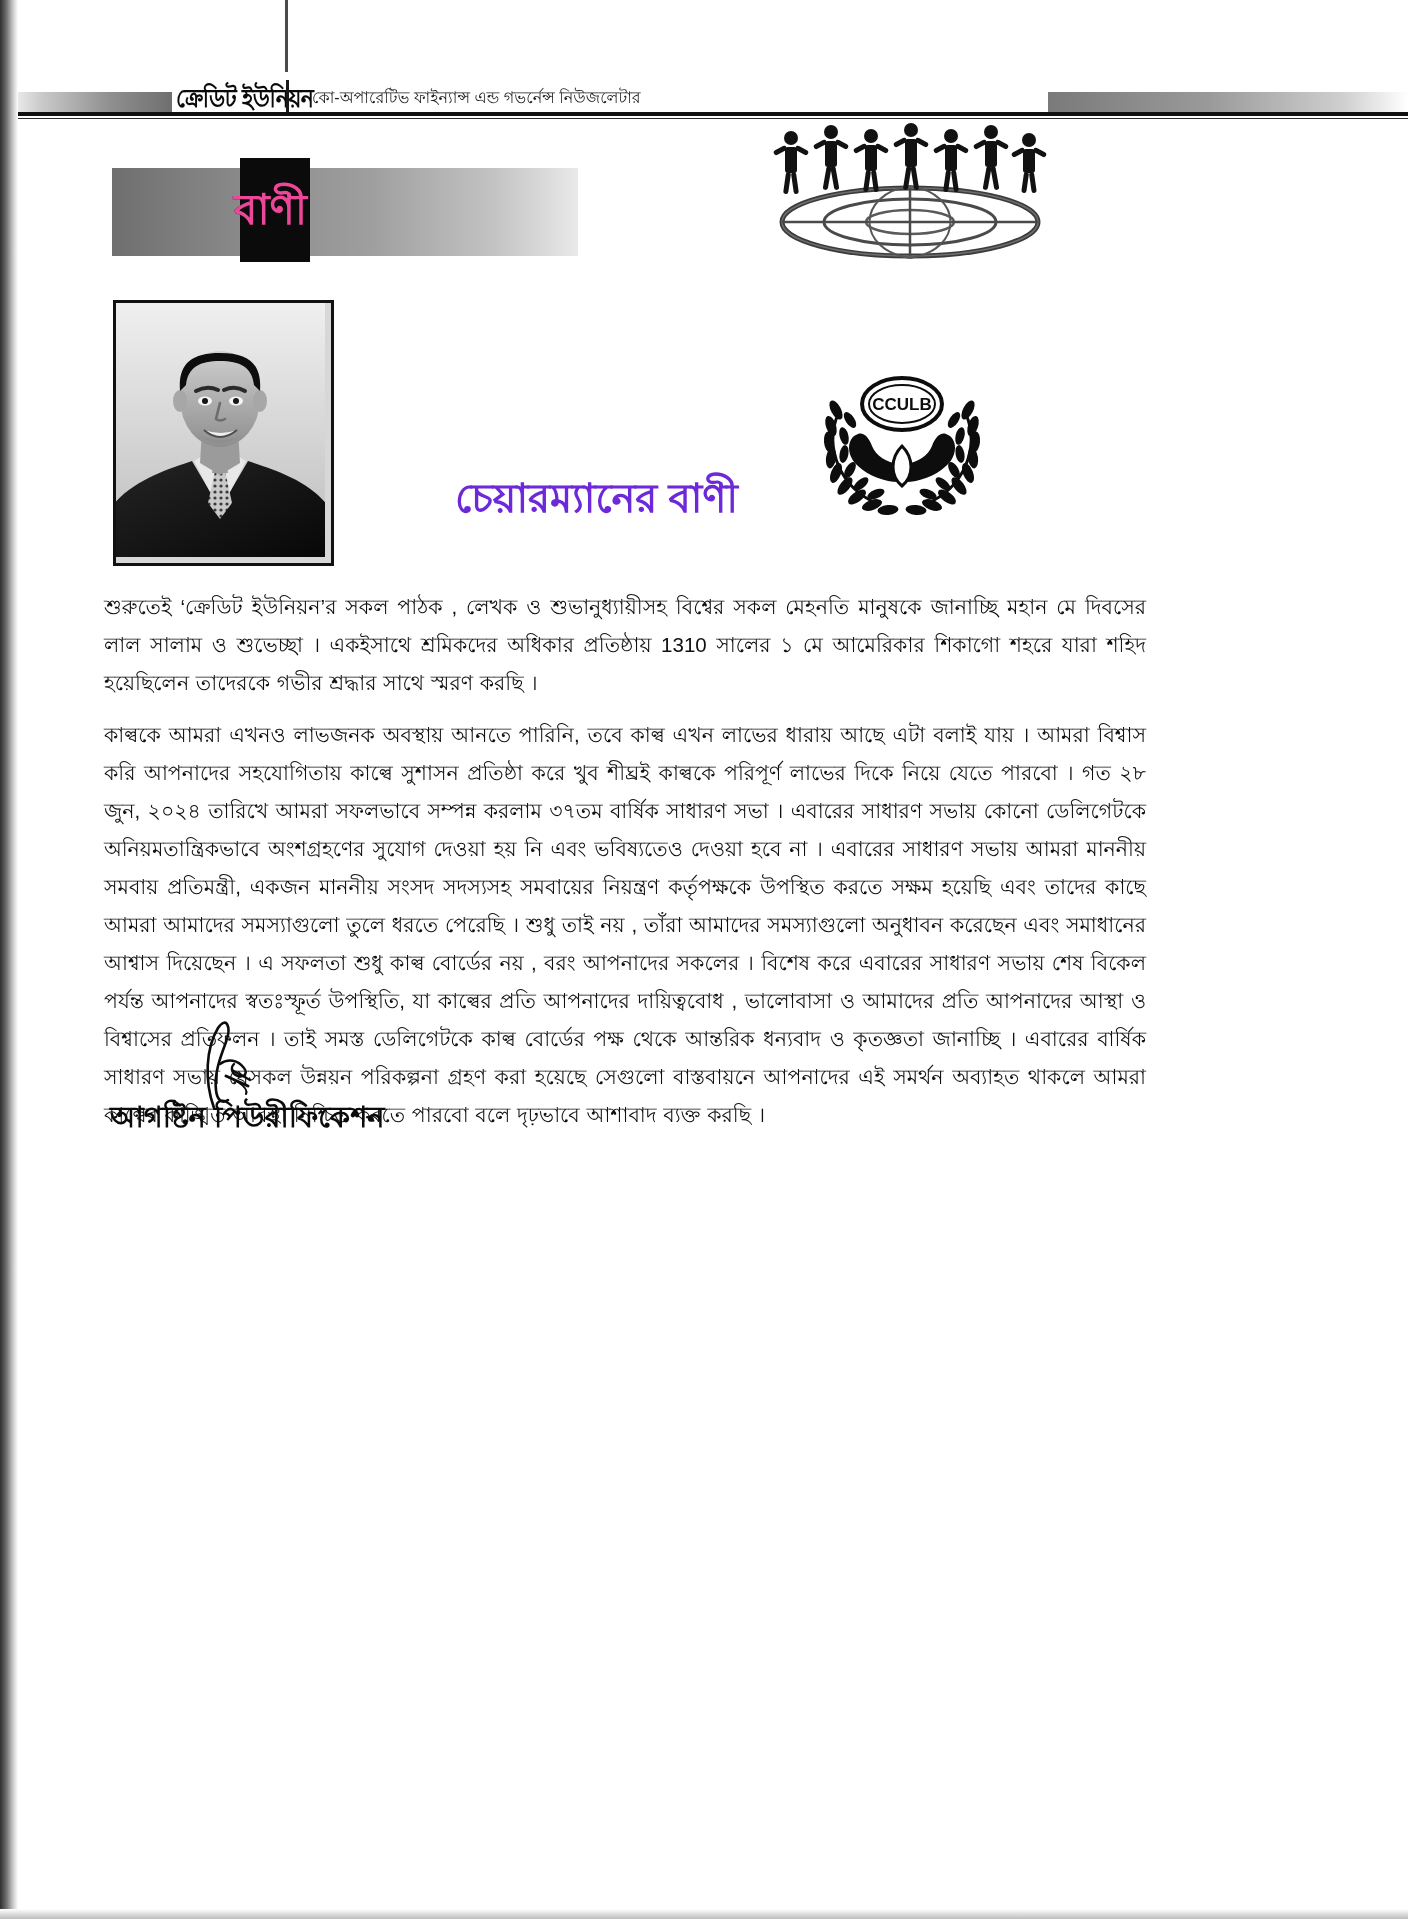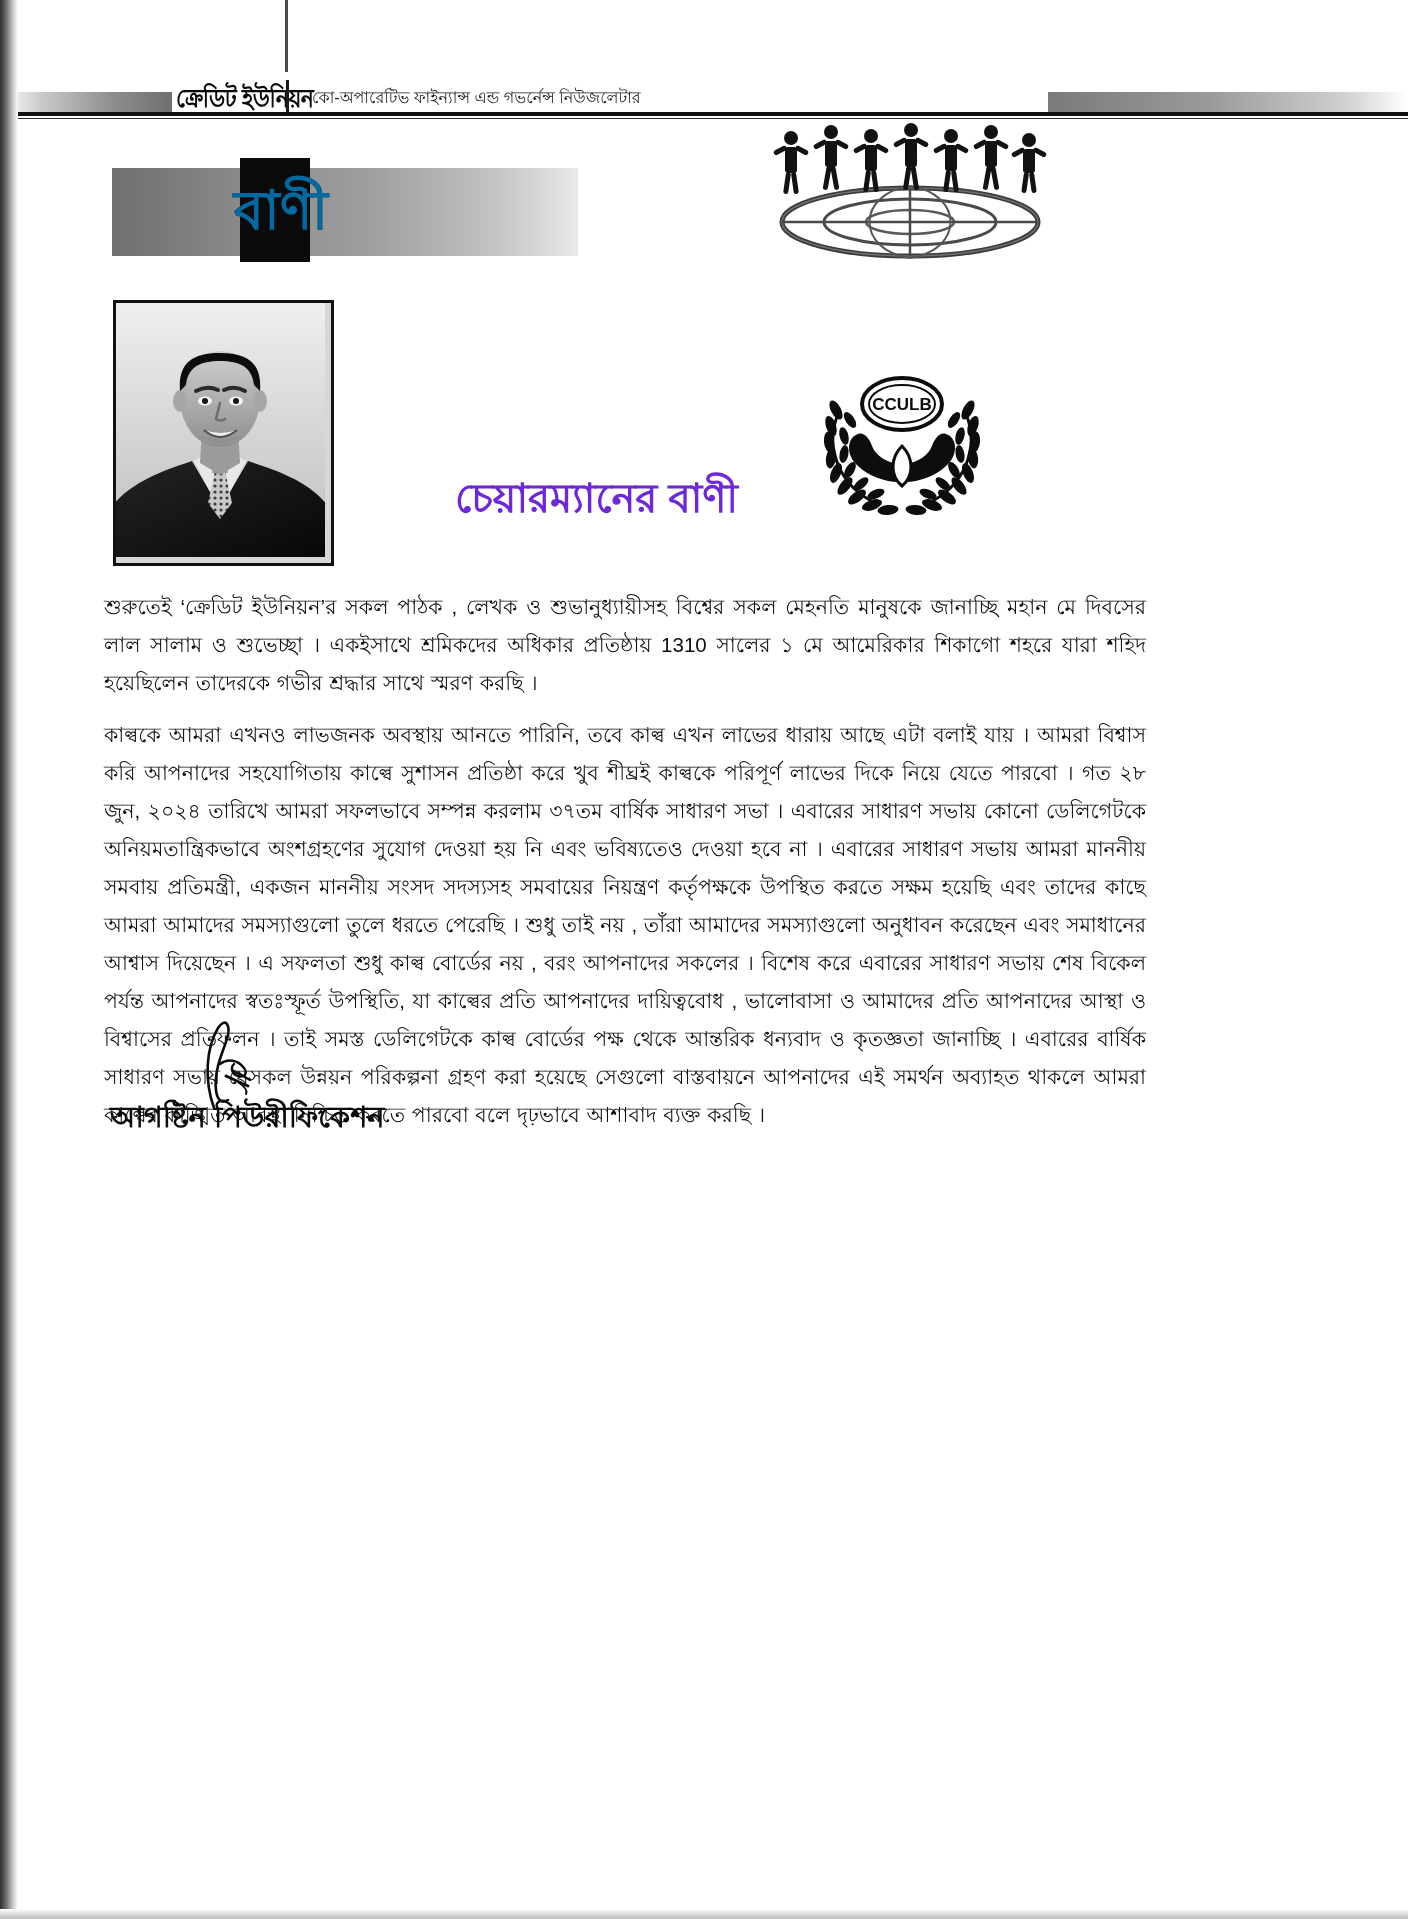--- a/index.html
+++ b/index.html
@@ -111,23 +111,23 @@
   .banner-chip {
     position: absolute;
     left: 240px; top: 158px;
     width: 70px; height: 104px;
     background: #0b0b0b;
   }
   .banner-word {
     position: absolute;
     left: 234px; top: 160px;
     width: 180px;
-    font-size: 54px;
+    font-size: 42px;
     font-weight: bold;
-    color: #0369a1;
+    color: #ec4899;
     line-height: 100px;
     white-space: nowrap;
     z-index: 3;
     text-shadow: 0 0 0 #000;
   }
 
   
   .artwork {
     position: absolute;
     left: 760px; top: 122px;

